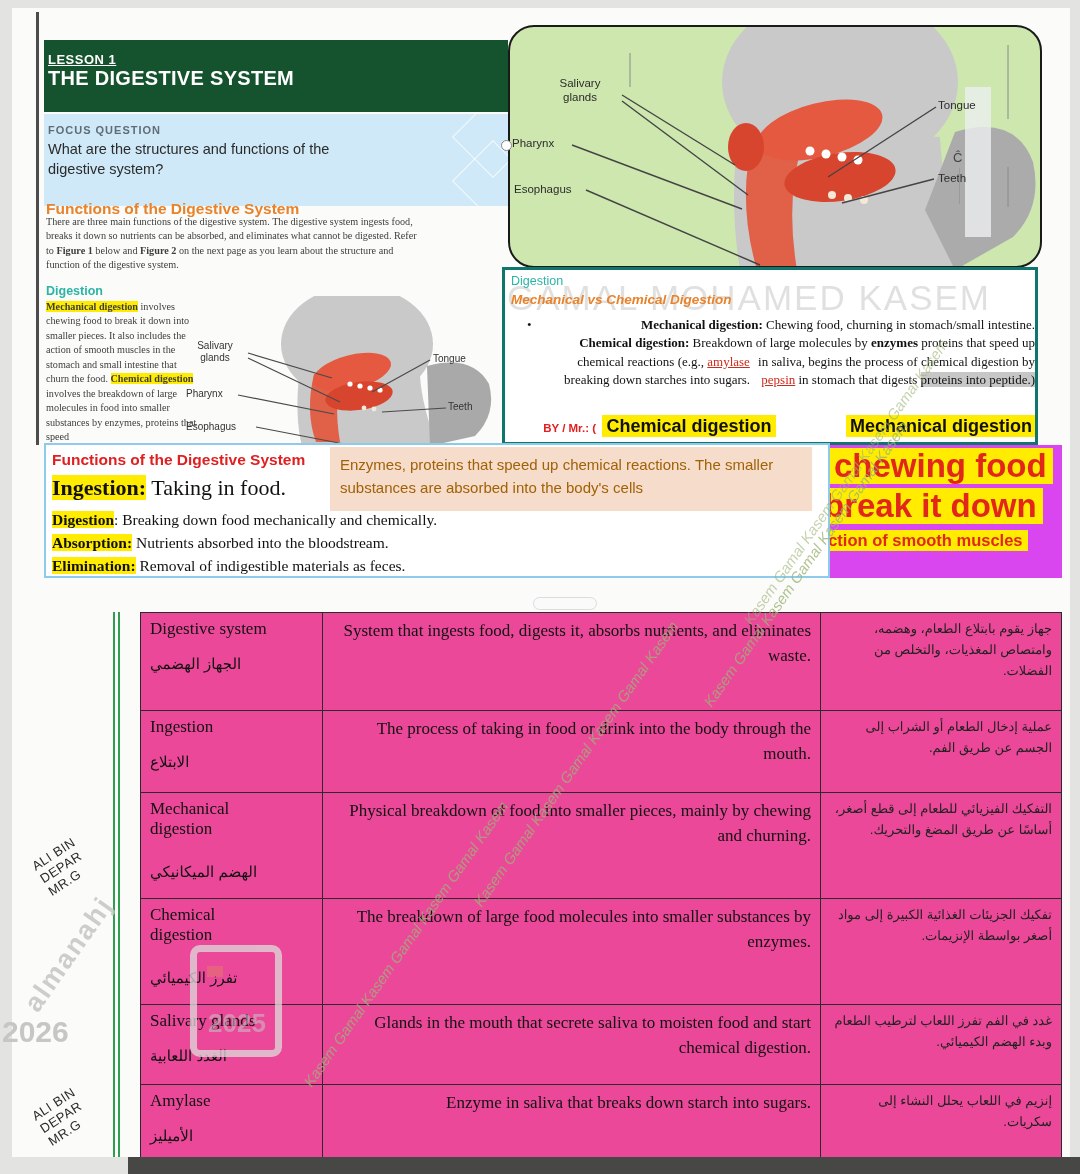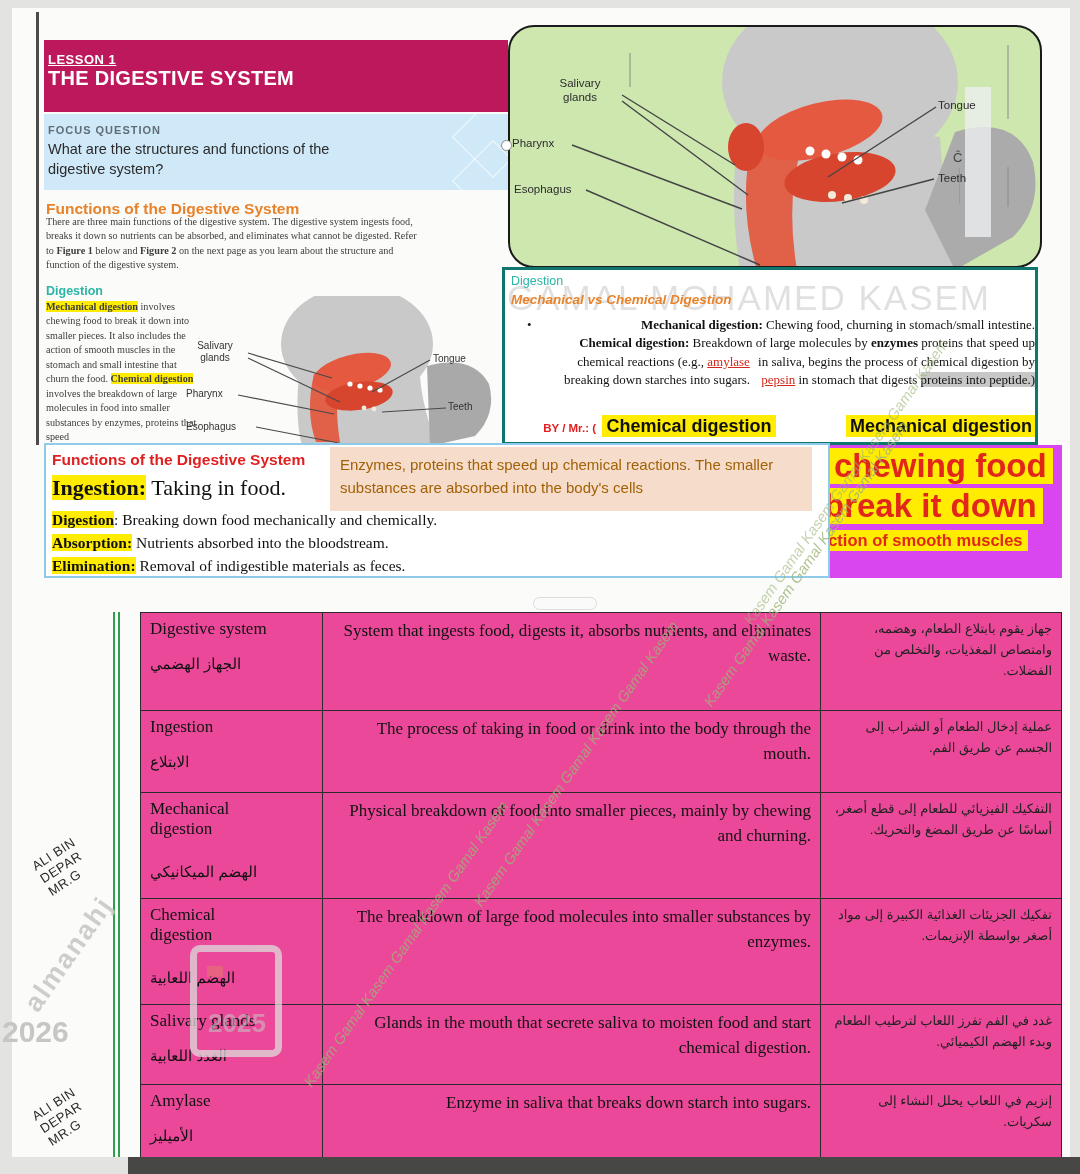--- a/index.html
+++ b/index.html
@@ -5,21 +5,21 @@
   html,body{margin:0;padding:0;background:#e3e3e1;}
   *{box-sizing:border-box;}
   #canvas{position:relative;width:1080px;height:1174px;overflow:hidden;
           font-family:"Liberation Sans",sans-serif;background:#e3e3e1;}
   .abs{position:absolute;}
   .hl{background:#ffec00;}
   .nowrap{white-space:nowrap;}
   .pre{white-space:pre-line;}
   .page{background:#fbfbf9;}
   
-  .lesson-block{background:#be185d;color:#fff;}
+  .lesson-block{background:#14532d;color:#fff;}
   .lesson-eyebrow{font-size:13px;font-weight:bold;letter-spacing:.5px;text-decoration:underline;}
   .lesson-title{font-size:20px;font-weight:bold;letter-spacing:.3px;}
   .focus-block{background:#cfe9f8;overflow:hidden;}
   .focus-label{font-size:11px;font-weight:bold;color:#5f6d76;letter-spacing:1px;}
   .focus-q{font-size:14.5px;color:#2b2b2b;line-height:1.35;}
   .chev{position:absolute;border:1px solid rgba(255,255,255,.75);transform:rotate(45deg);}
   .h-orange{color:#e8832b;font-weight:bold;font-size:15.5px;}
   .h-teal{color:#2ab5a5;font-weight:bold;font-size:12.5px;}
   .bodytext{font-family:"Liberation Serif",serif;font-size:10.2px;color:#3d3d3d;line-height:1.42;}
   
@@ -68,21 +68,21 @@
 
   <div class="abs page" style="left:12px;top:8px;width:1058px;height:1149px;"></div>
 
   <div class="abs" style="left:36px;top:12px;width:3px;height:433px;background:#4c4c4c;"></div>
 
   <div class="abs lesson-block" style="left:44px;top:40px;width:464px;height:72px;padding:12px 0 0 4px;">
     <div class="lesson-eyebrow">LESSON 1</div>
     <div class="lesson-title">THE DIGESTIVE SYSTEM</div>
   </div>
 
-  <div class="abs focus-block" style="left:44px;top:114px;width:464px;height:76px;padding:10px 0 0 4px;">
+  <div class="abs focus-block" style="left:44px;top:114px;width:464px;height:92px;padding:10px 0 0 4px;">
     <div class="chev" style="width:58px;height:58px;right:-14px;top:-6px;"></div>
     <div class="chev" style="width:58px;height:58px;right:-14px;top:38px;"></div>
     <div class="focus-label">FOCUS QUESTION</div>
     <div class="focus-q" style="width:330px;margin-top:4px;">What are the structures and functions of the digestive system?</div>
   </div>
 
   <div class="abs h-orange" style="left:46px;top:200px;">Functions of the Digestive System</div>
   <p class="abs bodytext" style="left:46px;top:215px;width:378px;margin:0;">
     <span>There are three main functions of the digestive system. The digestive system ingests food, breaks it down so nutrients can be absorbed, and eliminates what cannot be digested. Refer to </span><b>Figure 1</b><span> below and </span><b>Figure 2</b><span> on the next page as you learn about the structure and function of the digestive system.</span>
   </p>
@@ -235,21 +235,21 @@
           <div class="term-en" style="width:110px;">Mechanical digestion</div>
           <div class="term-ar" style="margin-top:24px;">الهضم الميكانيكي</div>
         </div>
       <div class="gcell def-en">Physical breakdown of food into smaller pieces, mainly by chewing and churning.</div>
       <div class="gcell def-ar">التفكيك الفيزيائي للطعام إلى قطع أصغر، أساسًا عن طريق المضغ والتحريك.</div>
     </div>
 
     <div class="grow" style="height:106px;">
       <div class="gcell">
           <div class="term-en" style="width:110px;">Chemical digestion</div>
-          <div class="term-ar" style="margin-top:24px;">الهضم اللعابية</div>
+          <div class="term-ar" style="margin-top:24px;">تفرز الكيميائي</div>
         </div>
       <div class="gcell def-en">The breakdown of large food molecules into smaller substances by enzymes.</div>
       <div class="gcell def-ar">تفكيك الجزيئات الغذائية الكبيرة إلى مواد أصغر بواسطة الإنزيمات.</div>
     </div>
 
     <div class="grow" style="height:80px;">
       <div class="gcell">
           <div class="term-en">Salivary glands</div>
           <div class="term-ar">الغدد اللعابية</div>
         </div>

